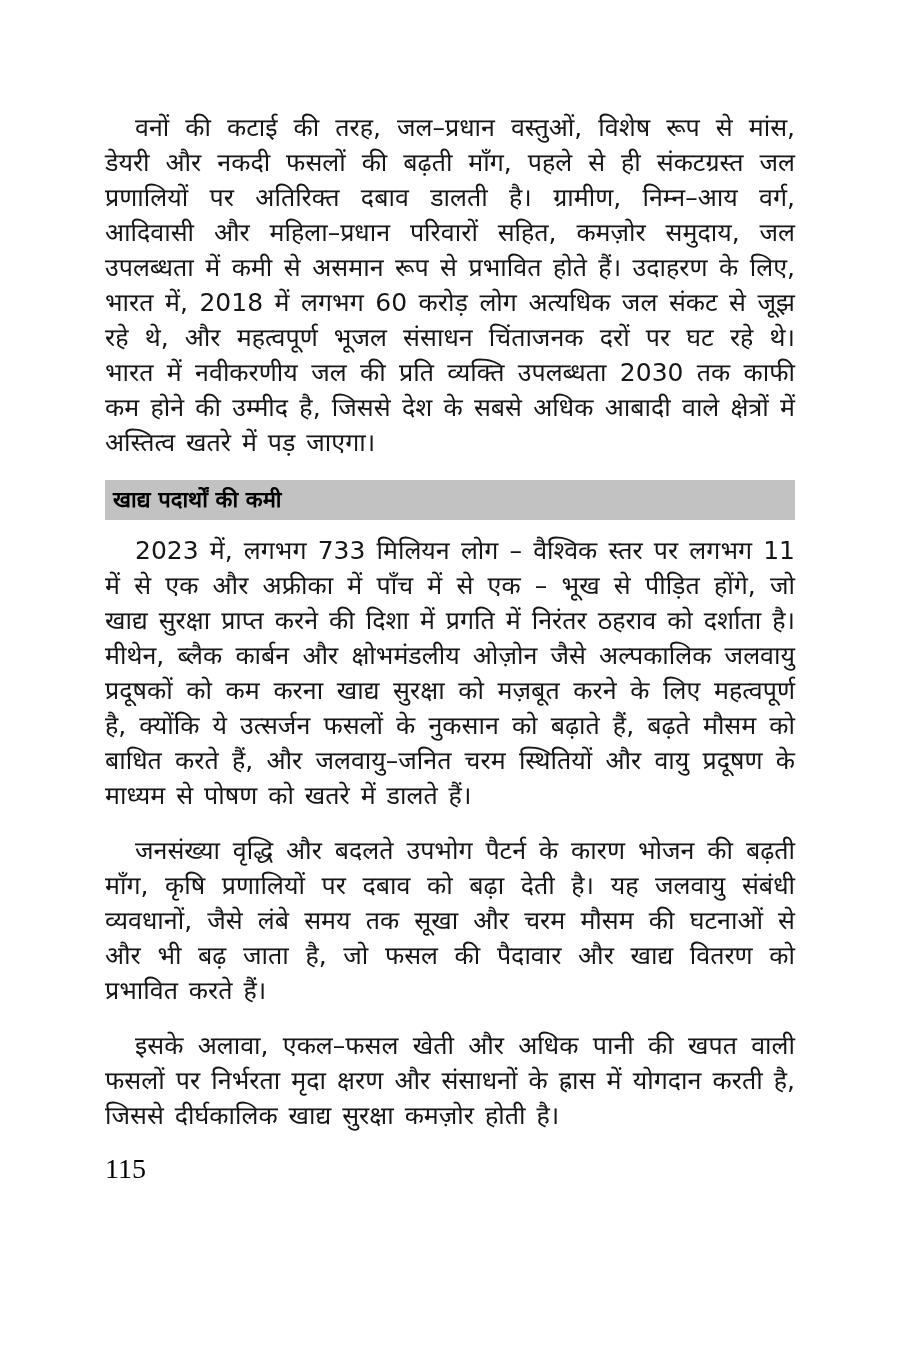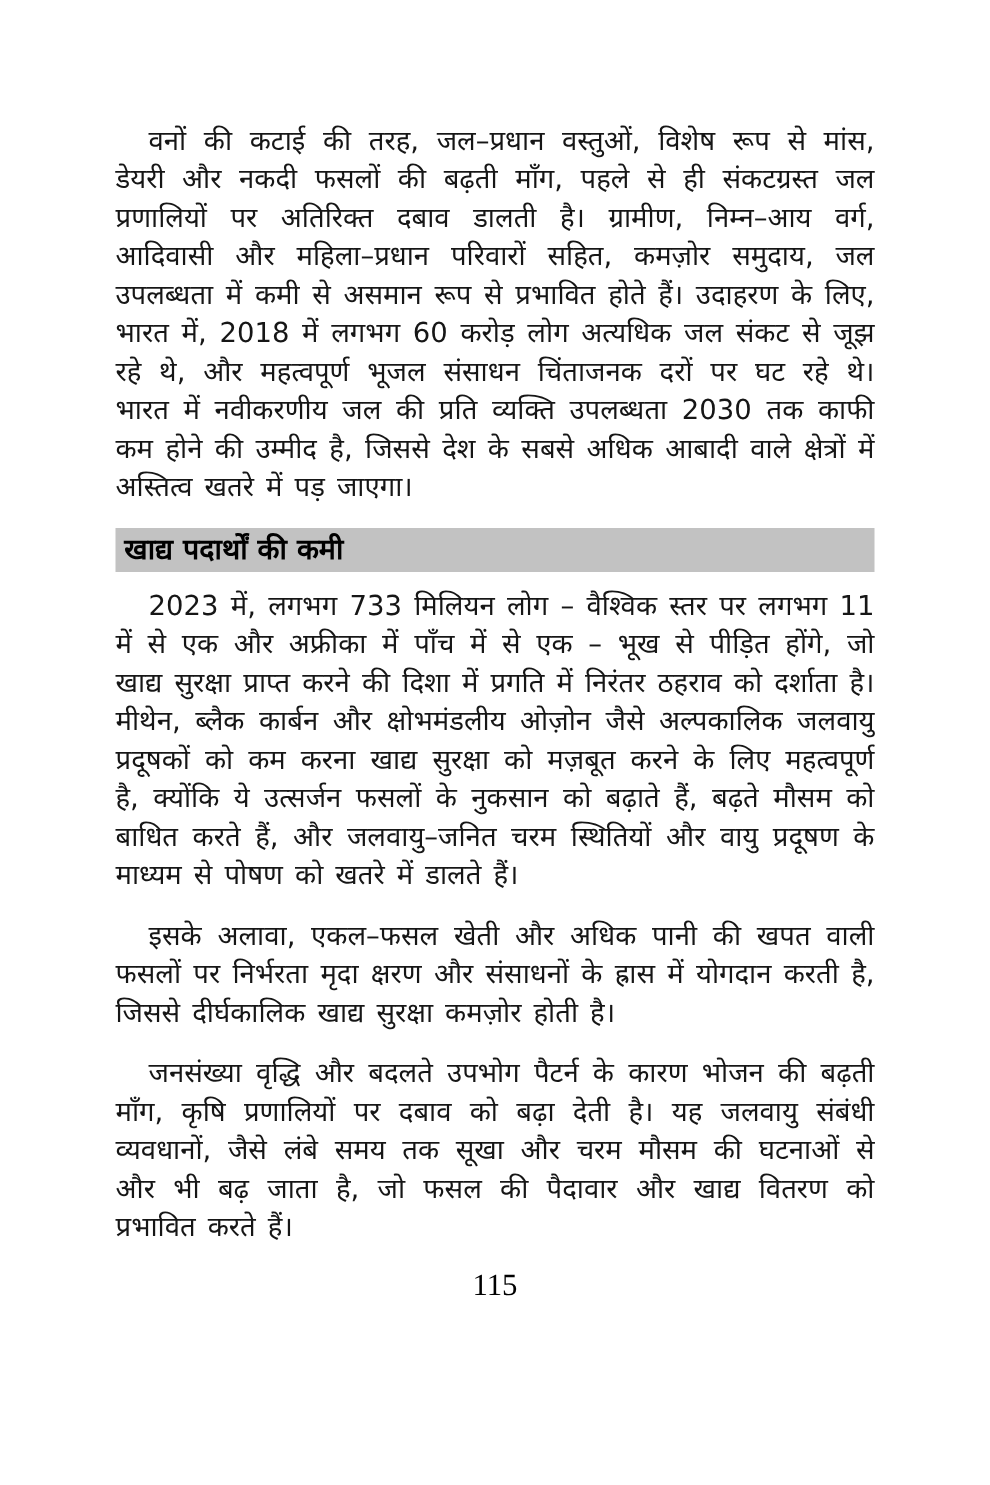--- a/index.html
+++ b/index.html
@@ -25,45 +25,44 @@
     line-height:35px;
     text-align:justify;
     text-indent:30px;
     word-spacing:3px;
     margin:0 0 20px 0;
     color:var(--text);
   }
   .section-heading{
     background:var(--heading-background);
     color:var(--heading-text);
-    font-size:26px;
+    font-size:22px;
     line-height:30px;
     font-weight:bold;
     margin:6px 0 13px 0;
     padding:5px 8px 5px 8px;
     box-sizing:border-box;
     width:690px;
   }
   .page-footer{
-    text-align:center;
     margin-top:16px;
   }
   .page-number{
     font-family:"Liberation Serif","DejaVu Serif",serif;
     font-size:28px;
     color:#000;
   }
 </style>
 </head>
 <body>
 
 <div class="page">
   <main class="text-column">
     <p class="para">वनों की कटाई की तरह, जल–प्रधान वस्तुओं, विशेष रूप से मांस, डेयरी और नकदी फसलों की बढ़ती माँग, पहले से ही संकटग्रस्त जल प्रणालियों पर अतिरिक्त दबाव डालती है। ग्रामीण, निम्न–आय वर्ग, आदिवासी और महिला–प्रधान परिवारों सहित, कमज़ोर समुदाय, जल उपलब्धता में कमी से असमान रूप से प्रभावित होते हैं। उदाहरण के लिए, भारत में, 2018 में लगभग 60 करोड़ लोग अत्यधिक जल संकट से जूझ रहे थे, और महत्वपूर्ण भूजल संसाधन चिंताजनक दरों पर घट रहे थे। भारत में नवीकरणीय जल की प्रति व्यक्ति उपलब्धता 2030 तक काफी कम होने की उम्मीद है, जिससे देश के सबसे अधिक आबादी वाले क्षेत्रों में अस्तित्व खतरे में पड़ जाएगा।</p>
     <h2 class="section-heading">खाद्य पदार्थों की कमी</h2>
     <p class="para">2023 में, लगभग 733 मिलियन लोग – वैश्विक स्तर पर लगभग 11 में से एक और अफ्रीका में पाँच में से एक – भूख से पीड़ित होंगे, जो खाद्य सुरक्षा प्राप्त करने की दिशा में प्रगति में निरंतर ठहराव को दर्शाता है। मीथेन, ब्लैक कार्बन और क्षोभमंडलीय ओज़ोन जैसे अल्पकालिक जलवायु प्रदूषकों को कम करना खाद्य सुरक्षा को मज़बूत करने के लिए महत्वपूर्ण है, क्योंकि ये उत्सर्जन फसलों के नुकसान को बढ़ाते हैं, बढ़ते मौसम को बाधित करते हैं, और जलवायु–जनित चरम स्थितियों और वायु प्रदूषण के माध्यम से पोषण को खतरे में डालते हैं।</p>
+    <p class="para">जनसंख्या वृद्धि और बदलते उपभोग पैटर्न के कारण भोजन की बढ़ती माँग, कृषि प्रणालियों पर दबाव को बढ़ा देती है। यह जलवायु संबंधी व्यवधानों, जैसे लंबे समय तक सूखा और चरम मौसम की घटनाओं से और भी बढ़ जाता है, जो फसल की पैदावार और खाद्य वितरण को प्रभावित करते हैं।</p>
     <p class="para">इसके अलावा, एकल–फसल खेती और अधिक पानी की खपत वाली फसलों पर निर्भरता मृदा क्षरण और संसाधनों के ह्रास में योगदान करती है, जिससे दीर्घकालिक खाद्य सुरक्षा कमज़ोर होती है।</p>
-    <p class="para">जनसंख्या वृद्धि और बदलते उपभोग पैटर्न के कारण भोजन की बढ़ती माँग, कृषि प्रणालियों पर दबाव को बढ़ा देती है। यह जलवायु संबंधी व्यवधानों, जैसे लंबे समय तक सूखा और चरम मौसम की घटनाओं से और भी बढ़ जाता है, जो फसल की पैदावार और खाद्य वितरण को प्रभावित करते हैं।</p>
   </main>
   <footer class="page-footer">
     <span class="page-number">115</span>
   </footer>
 </div>
 
 </body></html>

